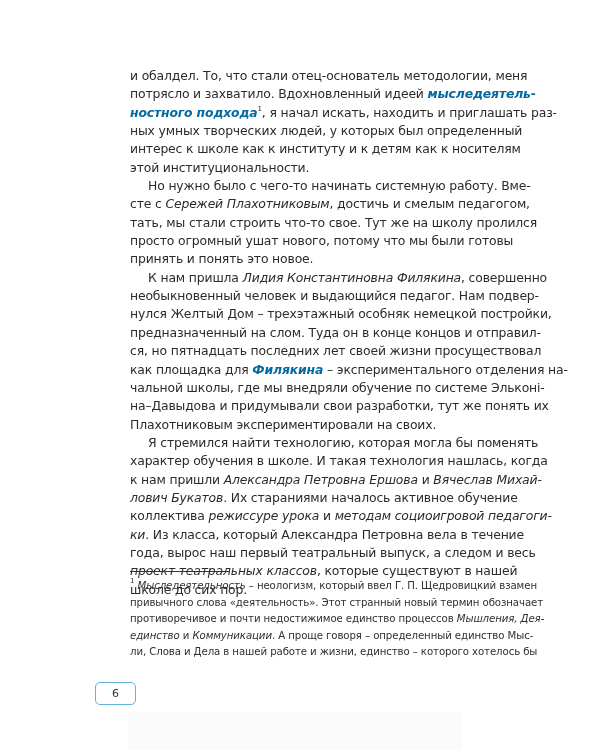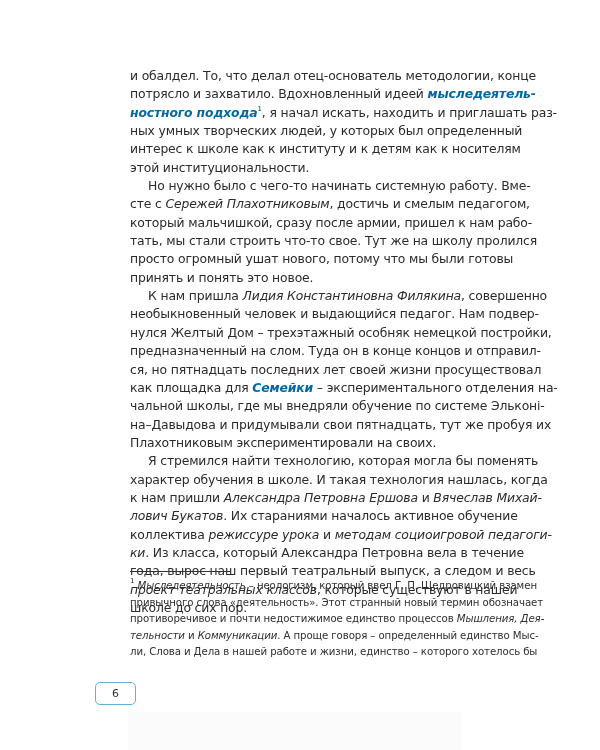--- a/index.html
+++ b/index.html
@@ -31,61 +31,60 @@
     font-size:11px; line-height:21px; text-align:center; color:#333;
   }
   .bottom-band { position:absolute; left:128px; top:712px; width:334px; height:38px; background:#fbfbfb; }
 </style>
 </head>
 <body>
 
 <div class="page">
   <div class="body-text" id="body-text">
       <p>
-        <span class="line"><span>и обалдел. То, что делал отец-основатель методологии, конце</span></span>
+        <span class="line"><span>и обалдел. То, что стали отец-основатель методологии, меня</span></span>
         <span class="line"><span>потрясло и захватило. Вдохновленный идеей </span><span class="b">мыследеятель-</span></span>
         <span class="line"><span class="b">ностного подхода</span><sup>1</sup><span>, я начал искать, находить и приглашать раз-</span></span>
         <span class="line"><span>ных умных творческих людей, у которых был определенный</span></span>
         <span class="line"><span>интерес к школе как к институту и к детям как к носителям</span></span>
         <span class="line last"><span>этой институциональности.</span></span>
       </p>
       <p>
         <span class="line" style="padding-left: 18px;"><span>Но нужно было с чего-то начинать системную работу. Вме-</span></span>
         <span class="line"><span>сте с </span><span class="i">Сережей Плахотниковым</span><span>, достичь и смелым педагогом,</span></span>
-        <span class="line"><span>который мальчишкой, сразу после армии, пришел к нам рабо-</span></span>
         <span class="line"><span>тать, мы стали строить что-то свое. Тут же на школу пролился</span></span>
         <span class="line"><span>просто огромный ушат нового, потому что мы были готовы</span></span>
         <span class="line last"><span>принять и понять это новое.</span></span>
       </p>
       <p>
         <span class="line" style="padding-left: 18px;"><span>К нам пришла </span><span class="i">Лидия Константиновна Филякина</span><span>, совершенно</span></span>
         <span class="line"><span>необыкновенный человек и выдающийся педагог. Нам подвер-</span></span>
         <span class="line"><span>нулся Желтый Дом – трехэтажный особняк немецкой постройки,</span></span>
         <span class="line"><span>предназначенный на слом. Туда он в конце концов и отправил-</span></span>
         <span class="line"><span>ся, но пятнадцать последних лет своей жизни просуществовал</span></span>
-        <span class="line"><span>как площадка для </span><span class="b">Семейки</span><span> – экспериментального отделения на-</span></span>
+        <span class="line"><span>как площадка для </span><span class="b">Филякина</span><span> – экспериментального отделения на-</span></span>
         <span class="line"><span>чальной школы, где мы внедряли обучение по системе Эльконі-</span></span>
-        <span class="line"><span>на–Давыдова и придумывали свои пятнадцать, тут же пробуя их</span></span>
+        <span class="line"><span>на–Давыдова и придумывали свои разработки, тут же понять их</span></span>
         <span class="line last"><span>Плахотниковым экспериментировали на своих.</span></span>
       </p>
       <p>
         <span class="line" style="padding-left: 18px;"><span>Я стремился найти технологию, которая могла бы поменять</span></span>
         <span class="line"><span>характер обучения в школе. И такая технология нашлась, когда</span></span>
         <span class="line"><span>к нам пришли </span><span class="i">Александра Петровна Ершова</span><span> и </span><span class="i">Вячеслав Михай-</span></span>
         <span class="line"><span class="i">лович Букатов</span><span>. Их стараниями началось активное обучение</span></span>
         <span class="line"><span>коллектива </span><span class="i">режиссуре урока</span><span> и </span><span class="i">методам социоигровой педагоги-</span></span>
         <span class="line"><span class="i">ки</span><span>. Из класса, который Александра Петровна вела в течение</span></span>
         <span class="line"><span>года, вырос наш первый театральный выпуск, а следом и весь</span></span>
         <span class="line"><span class="i">проект театральных классов</span><span>, которые существуют в нашей</span></span>
         <span class="line last"><span>школе до сих пор.</span></span>
       </p>
     </div>
   <div class="divider"></div>
   <div class="footnote" id="footnote">
       <span class="line"><sup>1</sup><span> </span><span class="i">Мыследеятельность</span><span> – неологизм, который ввел Г. П. Щедровицкий взамен</span></span>
       <span class="line"><span>привычного слова «деятельность». Этот странный новый термин обозначает</span></span>
       <span class="line"><span>противоречивое и почти недостижимое единство процессов </span><span class="i">Мышления, Дея-</span></span>
-      <span class="line"><span class="i">тельности</span><span> и </span><span class="i">Коммуникации</span><span>. А проще говоря – определенный единство Мыс-</span></span>
+      <span class="line"><span class="i">единство</span><span> и </span><span class="i">Коммуникации</span><span>. А проще говоря – определенный единство Мыс-</span></span>
       <span class="line"><span>ли, Слова и Дела в нашей работе и жизни, единство – которого хотелось бы</span></span>
     </div>
   <div class="page-number">6</div>
   <div class="bottom-band"></div>
 </div>
 
 </body></html>

